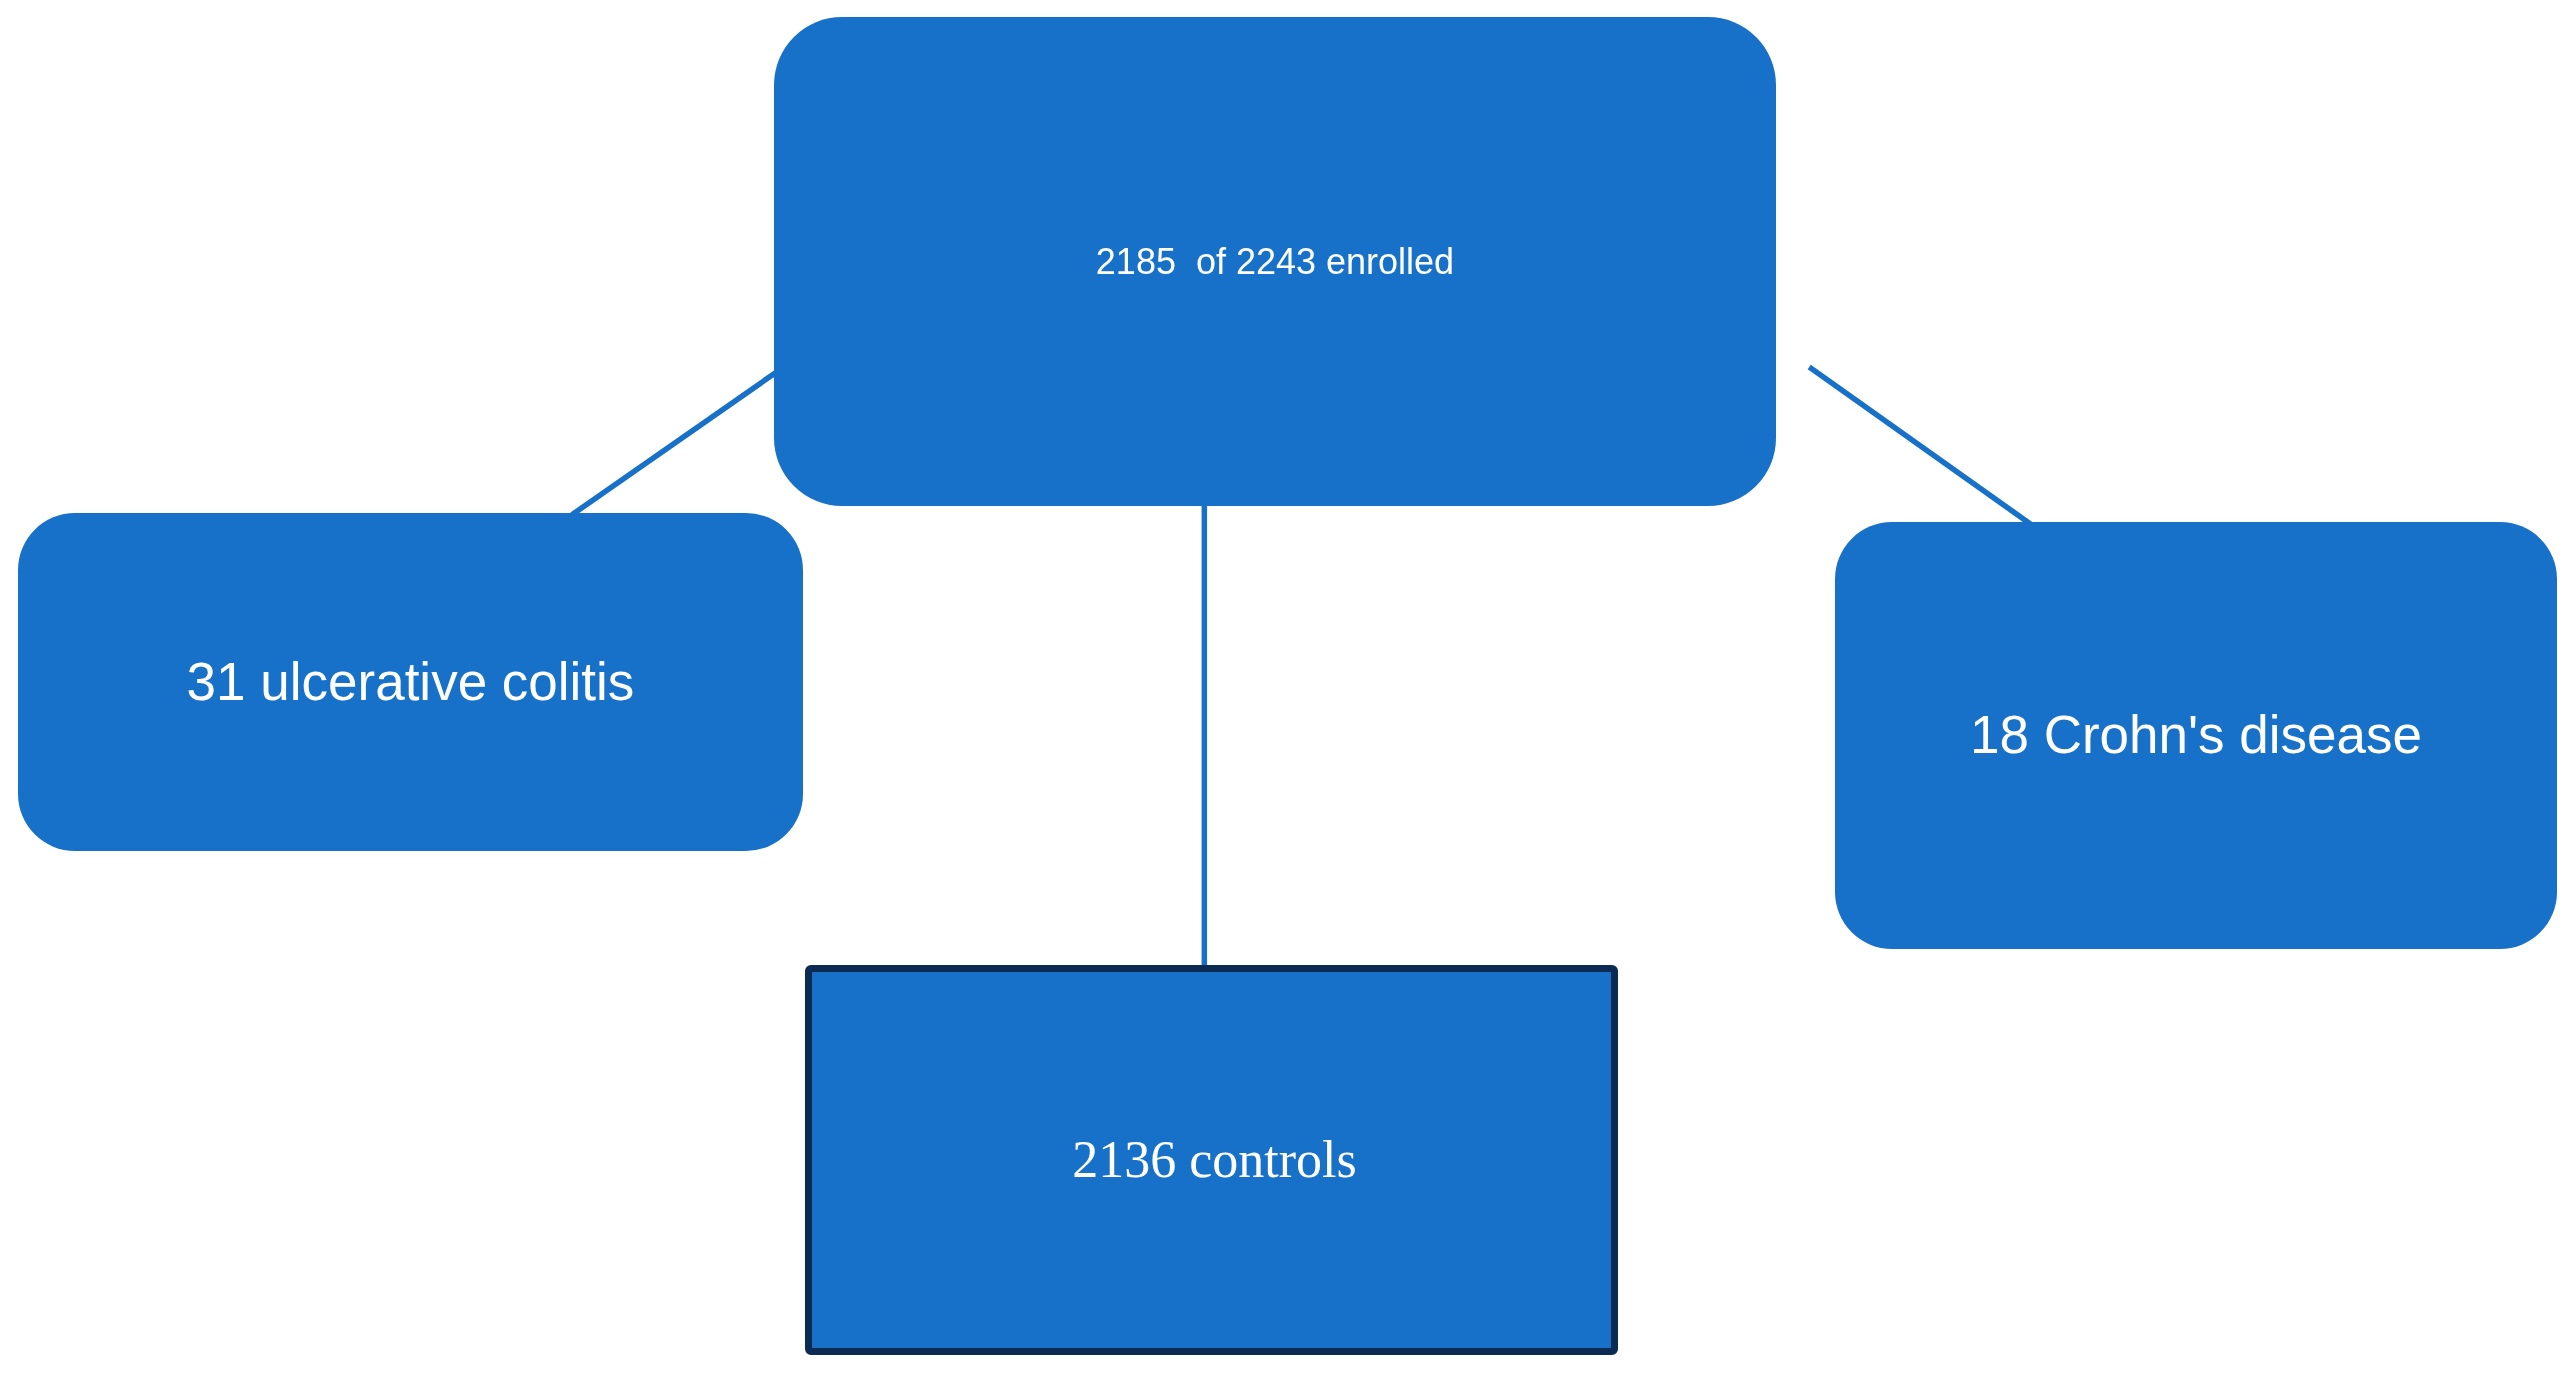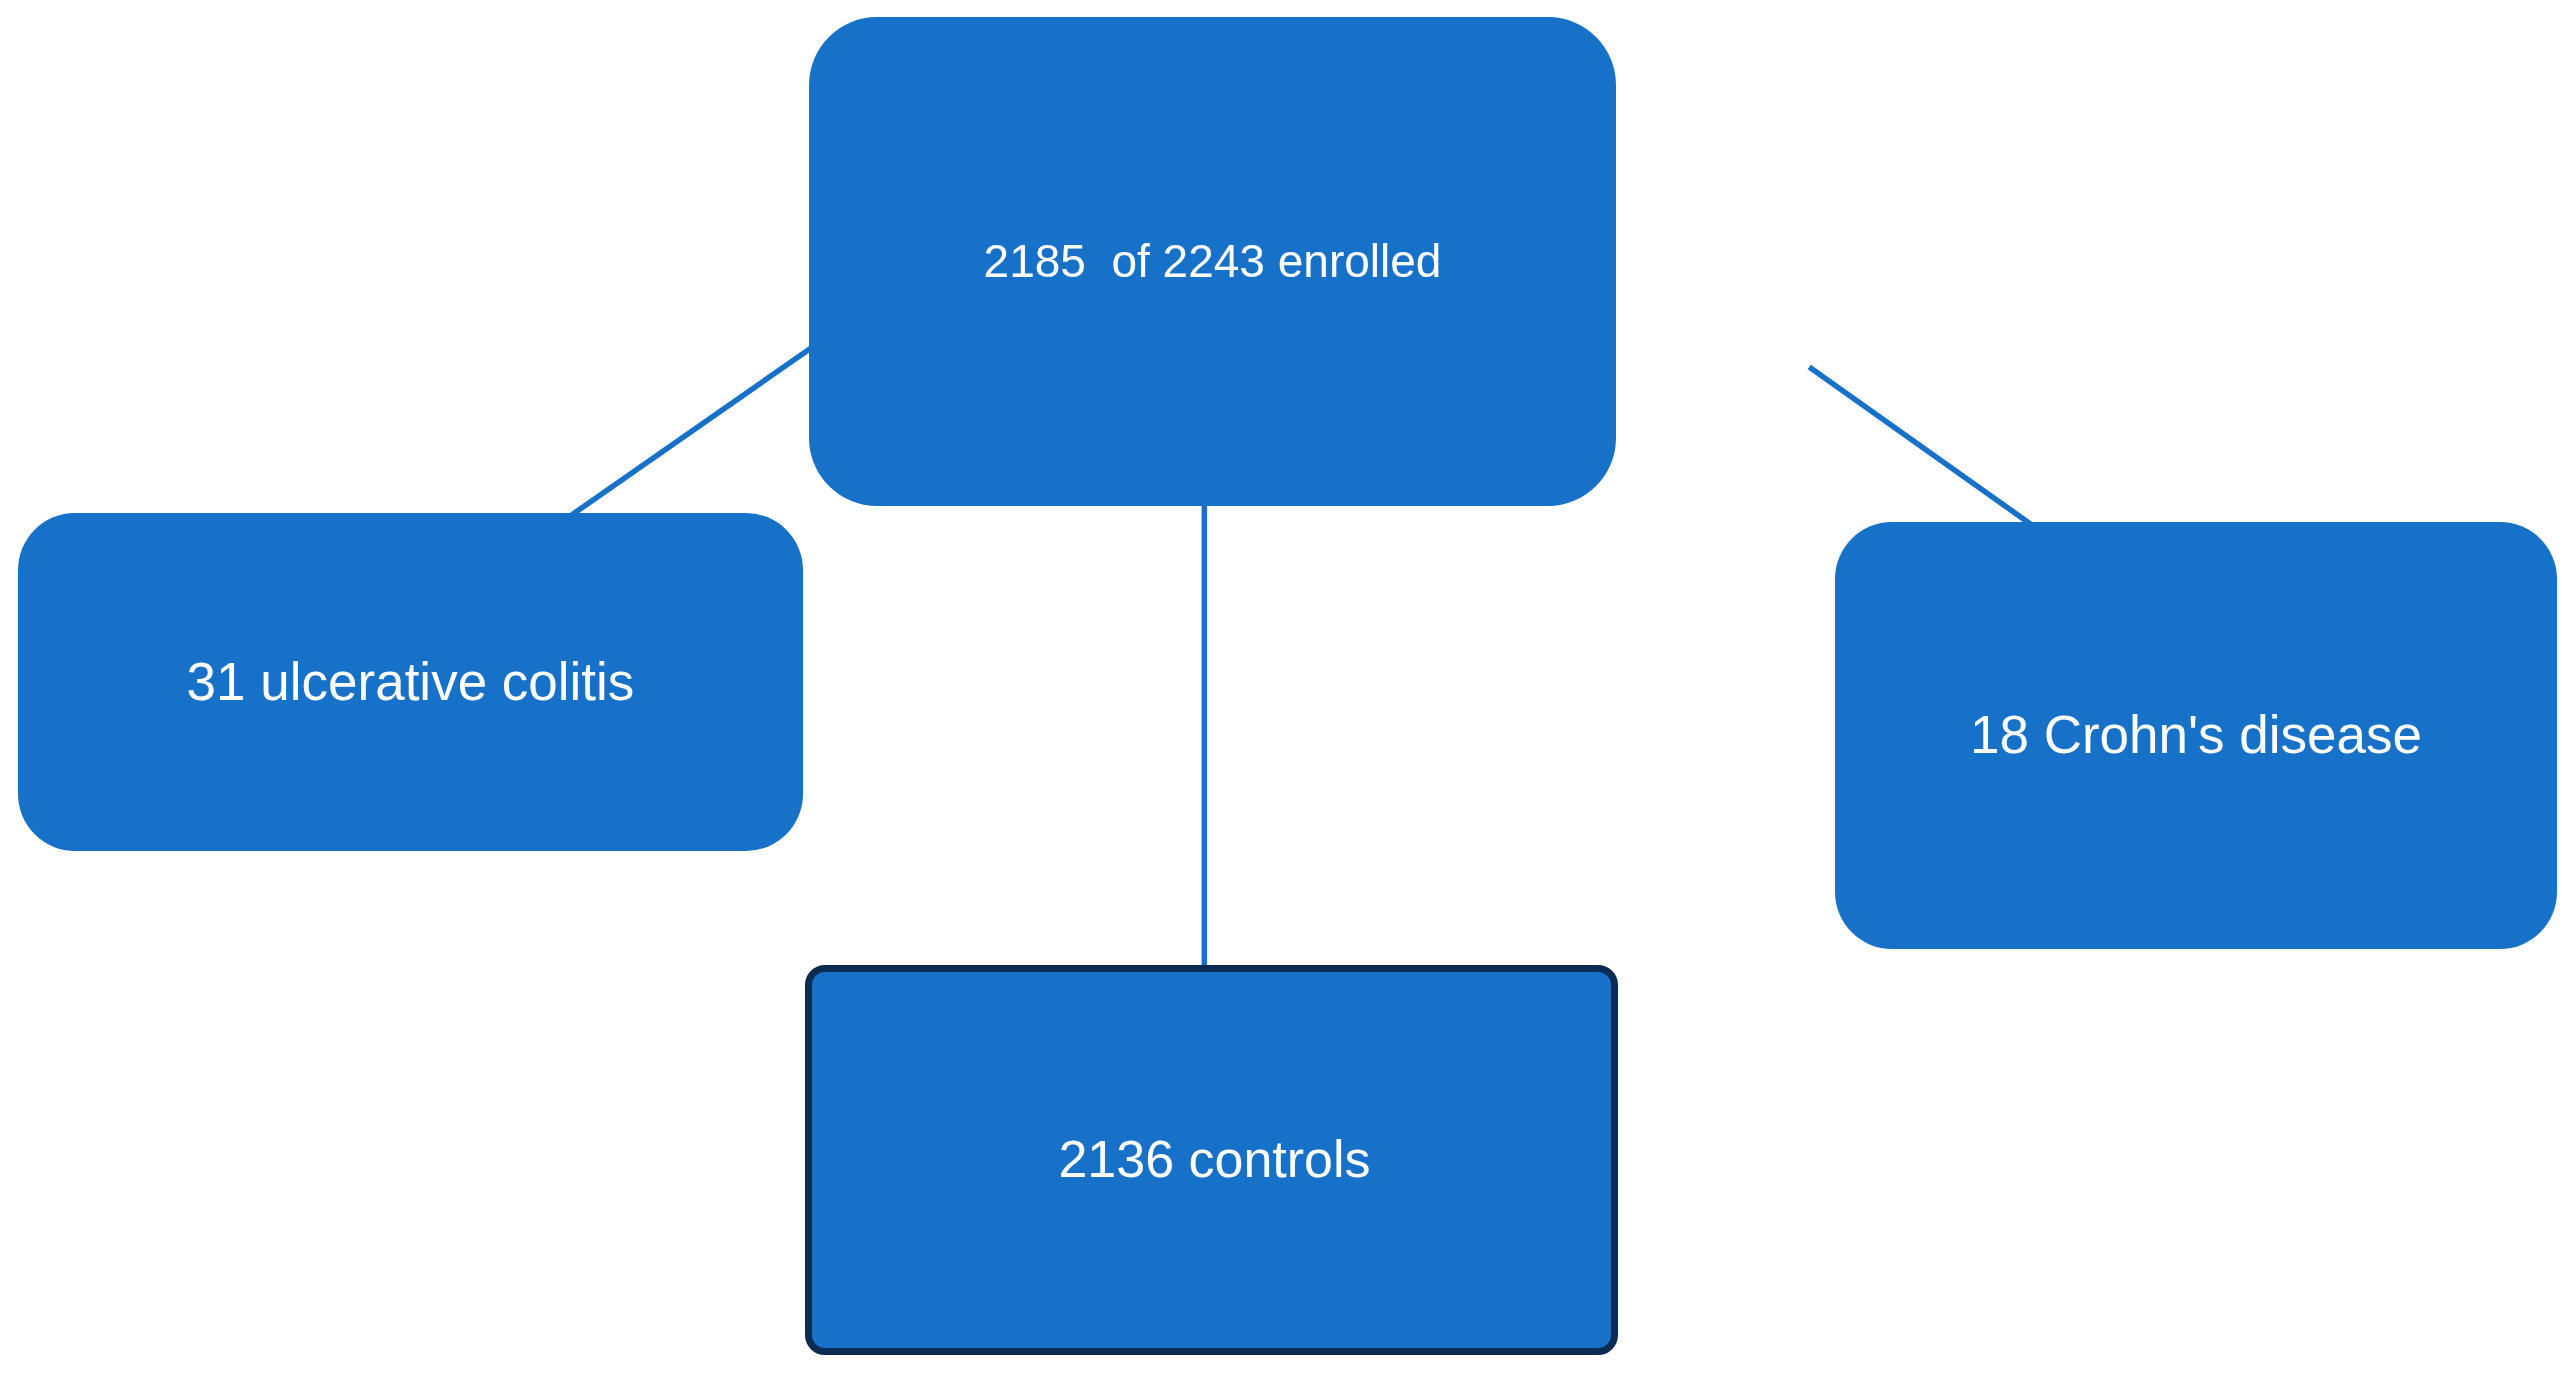--- a/index.html
+++ b/index.html
@@ -39,26 +39,26 @@
     line-height: 1.15;
     white-space: pre;
   }
   .node-label {
     display: block;
     white-space: pre;
   }
 
   
   #node-enrolled {
-    left: 809px;
+    left: 774px;
     top: 17.3px;
-    width: 807px;
+    width: 1002px;
     height: 489px;
     border-radius: 68px;
-    font-size: 46px;
+    font-size: 36px;
     font-family: "Liberation Sans", sans-serif;
   }
 
   
   #node-uc {
     left: 18px;
     top: 513px;
     width: 785px;
     height: 338px;
     border-radius: 57px;
@@ -76,24 +76,24 @@
     font-size: 53px;
     font-family: "Liberation Sans", sans-serif;
   }
 
   
   #node-controls {
     left: 805px;
     top: 965px;
     width: 813px;
     height: 390px;
-    border-radius: 20px;
+    border-radius: 6px;
     border: 7px solid #0c2b52;
     font-size: 52px;
-    font-family: Liberation Sans, sans-serif;
+    font-family: Liberation Serif, serif;
     padding-left: 6px;
   }
 </style>
 </head>
 <body>
 
 <div id="canvas">
 
   <svg id="connectors" viewBox="0 0 3279 1751">
     <line x1="1032" y1="443" x2="728" y2="655" stroke="#1871c8" stroke-width="7" stroke-linecap="butt"></line>

